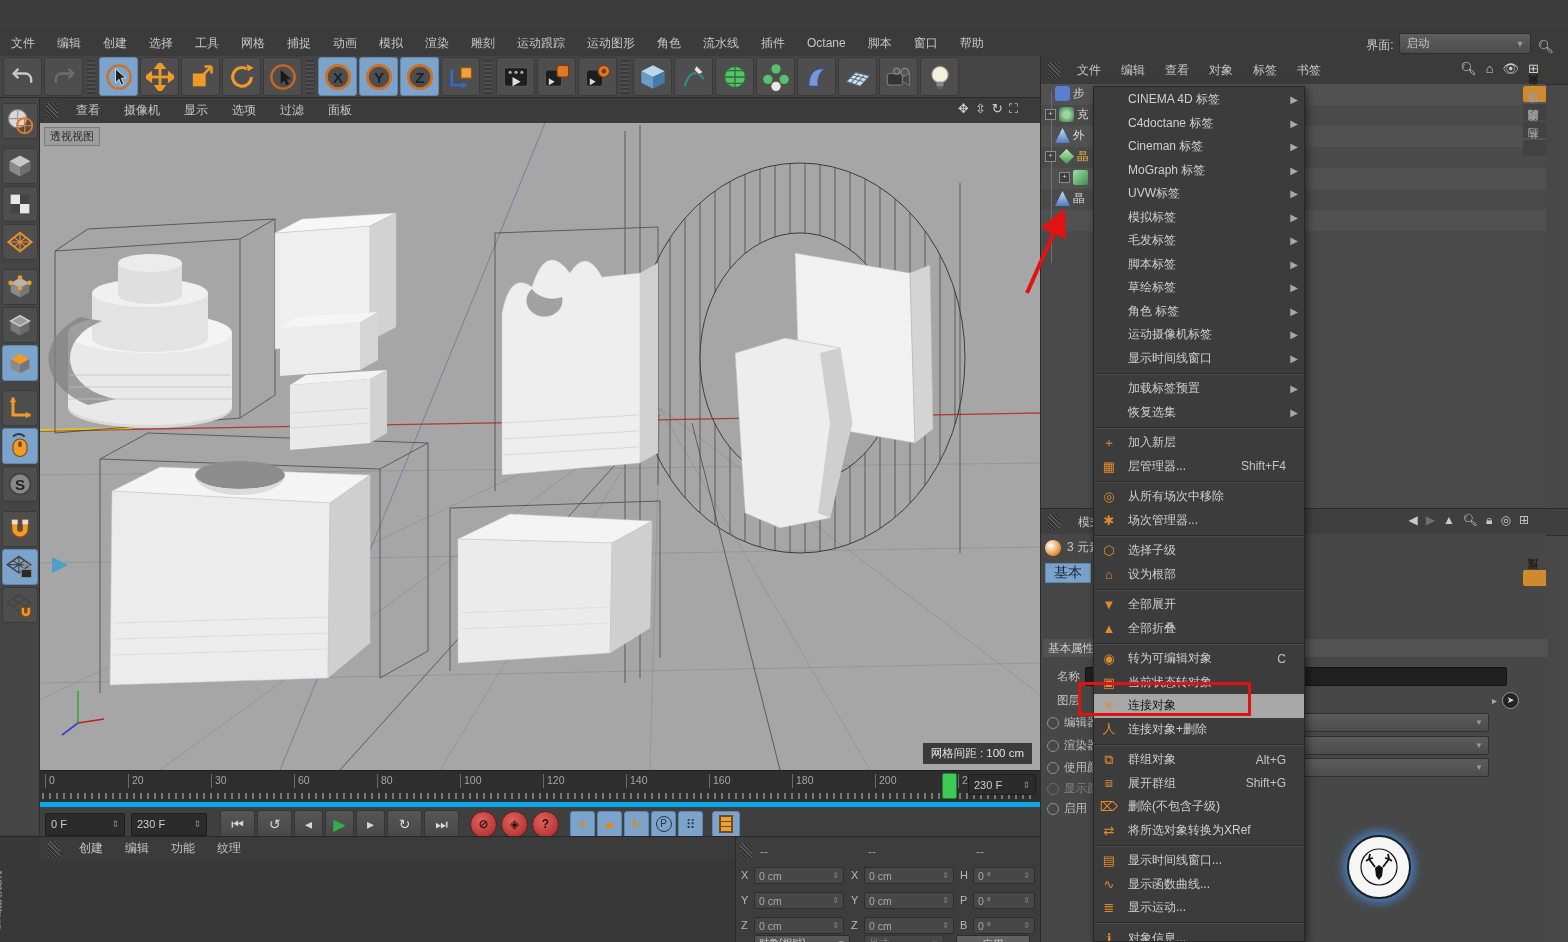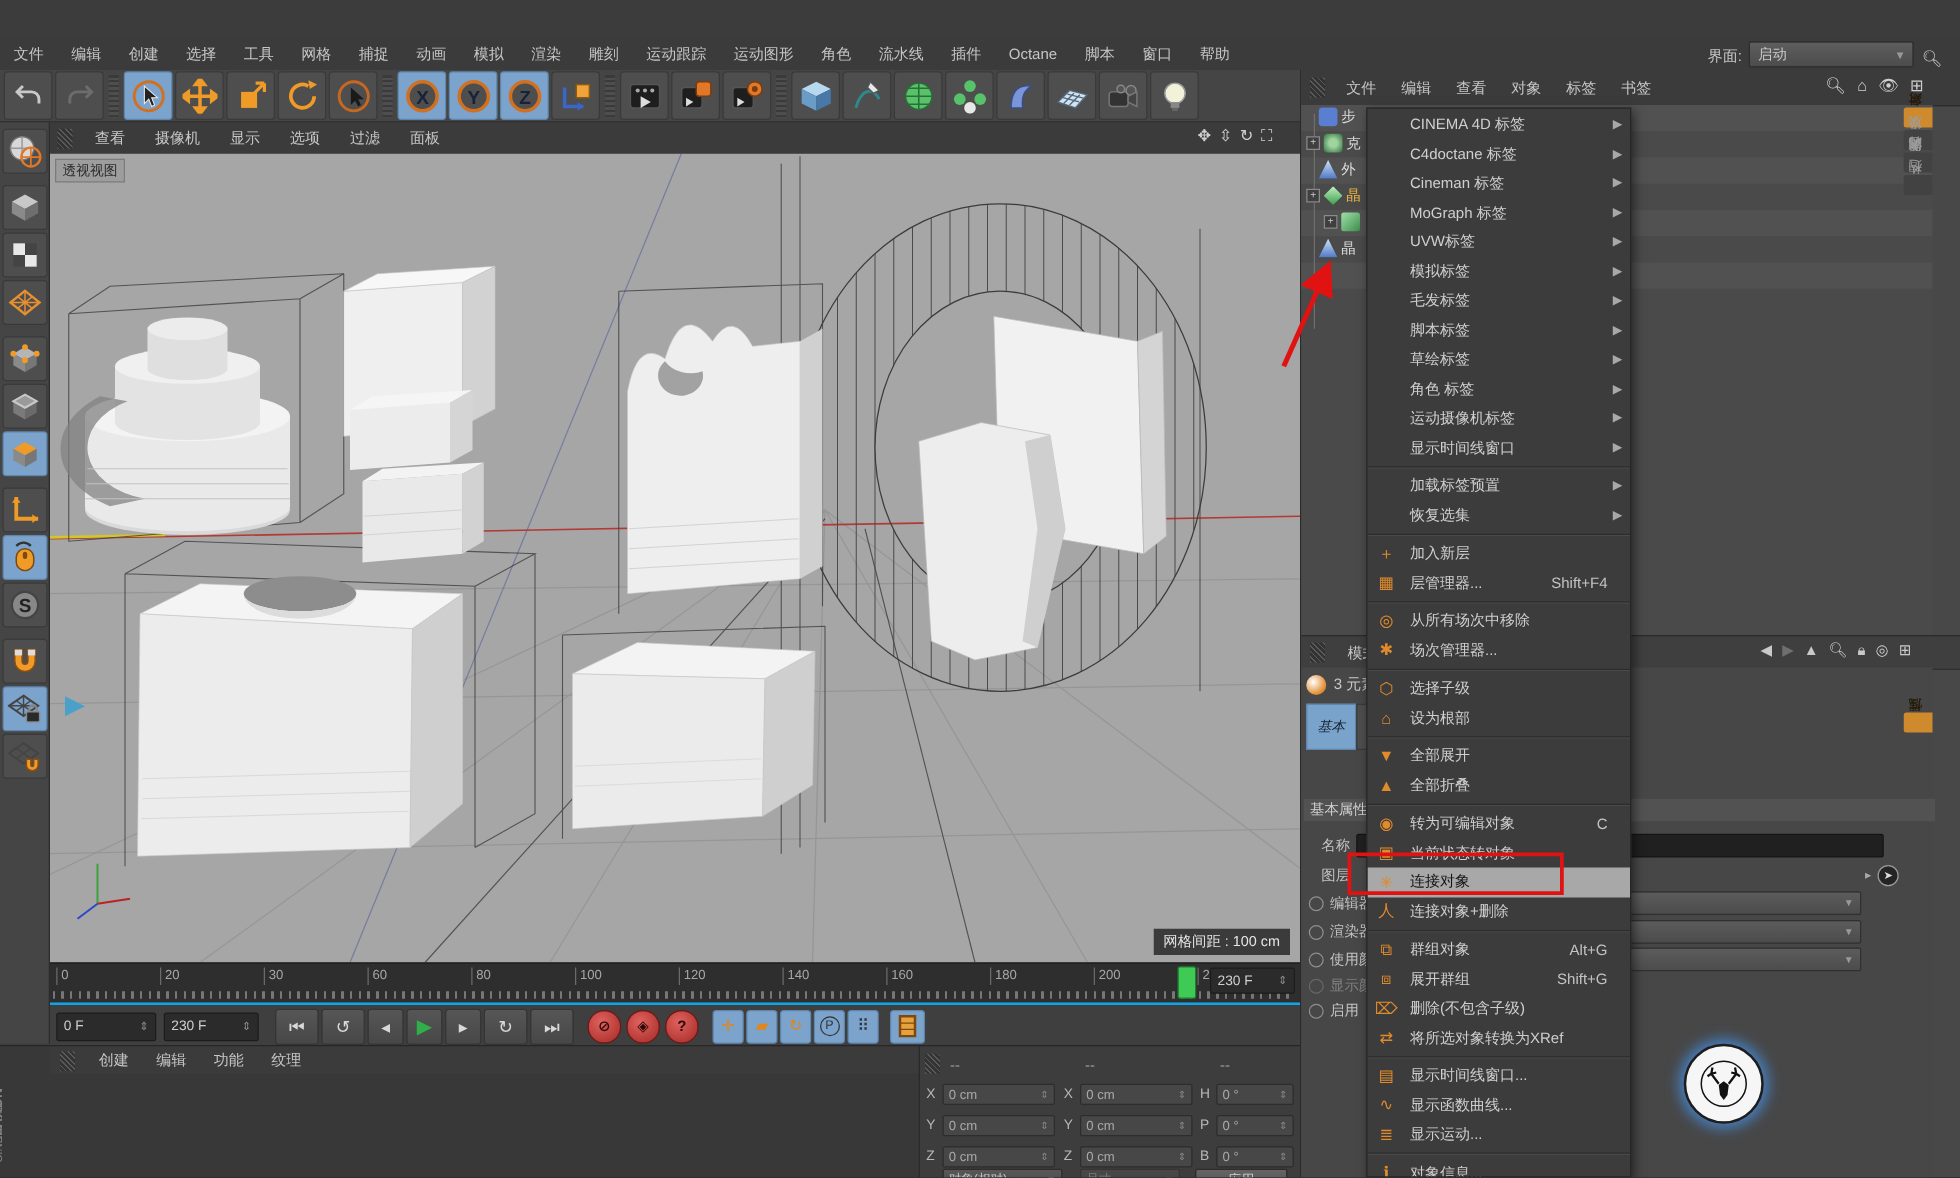--- a/index.html
+++ b/index.html
@@ -42,21 +42,21 @@
   
   .ruler{left:40px;top:770px;width:1000px;height:32px;background:#2e2e2e;border-top:1px solid #1f1f1f;}
   .ticks{position:absolute;left:5px;top:3px;display:flex;}
   .tick{width:79px;color:#a6a6a6;font-size:10.5px;border-left:1px solid #6a6a6a;padding-left:3px;height:14px;}
   .dotrow{position:absolute;left:2px;top:22px;width:990px;height:6px;
       background:repeating-linear-gradient(90deg,#777 0 2px,transparent 2px 7px);}
   .playhead{position:absolute;left:902px;top:2px;width:13px;height:24px;background:#3fca55;border:1px solid #1f7e31;border-radius:2px;}
   .spin{background:#2b2b2b;border:1px solid #1c1c1c;border-radius:2px;color:#cfcfcf;font-size:11px;
       display:flex;align-items:center;justify-content:space-between;padding:0 5px;box-sizing:border-box;}
   .spin .ar{color:#8f8f8f;font-size:9px;}
-  .transport{left:40px;top:802px;width:1000px;height:34px;background:#3f3f3f;border-top:2px solid #0ea5e9;display:flex;align-items:center;}
+  .transport{left:40px;top:802px;width:1000px;height:34px;background:#3f3f3f;border-top:5px solid #0ea5e9;display:flex;align-items:center;}
   .tbtn{width:33px;height:27px;margin:0 1px;background:linear-gradient(#565656,#474747);border:1px solid #353535;border-radius:3px;
       display:flex;align-items:center;justify-content:center;color:#d8d8d8;font-size:14px;}
   .tbtn.small{width:27px;}
   .rbtn{width:25px;height:25px;margin:0 2px;border-radius:50%;background:radial-gradient(circle at 40% 35%,#e0625f,#a32824);border:1px solid #6e1815;
       display:flex;align-items:center;justify-content:center;color:#2b0b0a;font-size:12px;font-weight:bold;}
   .kbtn{width:23px;height:25px;margin:0 1px;background:#7ba3cc;border:1px solid #5f86ad;border-radius:3px;
       display:flex;align-items:center;justify-content:center;font-size:13px;color:#343434;}
   
   .matbar{left:40px;top:836px;width:695px;height:23px;background:#3b3b3b;border-top:1px solid #272727;border-bottom:1px solid #2c2c2c;display:flex;align-items:center;}
   .matarea{left:40px;top:859px;width:695px;height:83px;background:#383838;}
@@ -80,21 +80,21 @@
       padding:8px 3px;border-radius:0 2px 2px 0;text-align:center;}
   .vtab.active{background:#cf8a2d;color:#241a08;}
   
   .tree-row{position:absolute;display:flex;align-items:center;gap:3px;font-size:11.5px;color:#dcdcdc;}
   .expander{width:9px;height:9px;border:1px solid #8a8a8a;background:#3f3f3f;color:#ccc;font-size:8px;line-height:7px;text-align:center;}
   .ticon{width:15px;height:15px;display:inline-block;}
   
   .am-head{position:absolute;left:0;top:452px;width:528px;height:26px;background:#3f3f3f;border-top:1px solid #2a2a2a;border-bottom:1px solid #2e2e2e;display:flex;align-items:center;}
   .am-icons{position:absolute;right:40px;top:457px;display:flex;gap:8px;color:#c9c9c9;font-size:12px;}
   .am-body{position:absolute;left:0;top:478px;width:505px;height:408px;background:#474747;}
-  .tab{display:inline-block;padding:10px 8px;font-size:11px;background:#4e4e4e;color:#bbb;border:1px solid #3a3a3a;font-style:italic;}
+  .tab{display:inline-block;padding:0 8px;font-size:14px;background:#4e4e4e;color:#bbb;border:1px solid #3a3a3a;}
   .tab.active{background:#7aa3cc;color:#15222f;border-color:#5f86ad;}
   .sechead{position:absolute;left:2px;top:105px;width:500px;height:18px;background:#525252;color:#d2d2d2;font-size:11.5px;padding-left:5px;line-height:18px;}
   .fieldrow{position:absolute;display:flex;align-items:center;gap:5px;font-size:11.5px;color:#c3c3c3;white-space:nowrap;}
   .animdot{width:10px;height:10px;border-radius:50%;border:1.5px solid #8f8f8f;display:inline-block;}
   .dd{background:linear-gradient(#5c5c5c,#4c4c4c);border:1px solid #303030;border-radius:2px;height:17px;
       display:flex;align-items:center;justify-content:flex-end;padding:0 5px;color:#bdbdbd;}
   .nameinput{background:#202020;border:1px solid #141414;border-radius:2px;height:17px;}
   
   .ctxmenu{left:1093px;top:86px;width:212px;height:856px;background:#3c3c3c;border:1px solid #262626;
       box-shadow:2px 3px 8px rgba(0,0,0,.5);z-index:50;box-sizing:border-box;overflow:hidden;padding-top:1px;}

